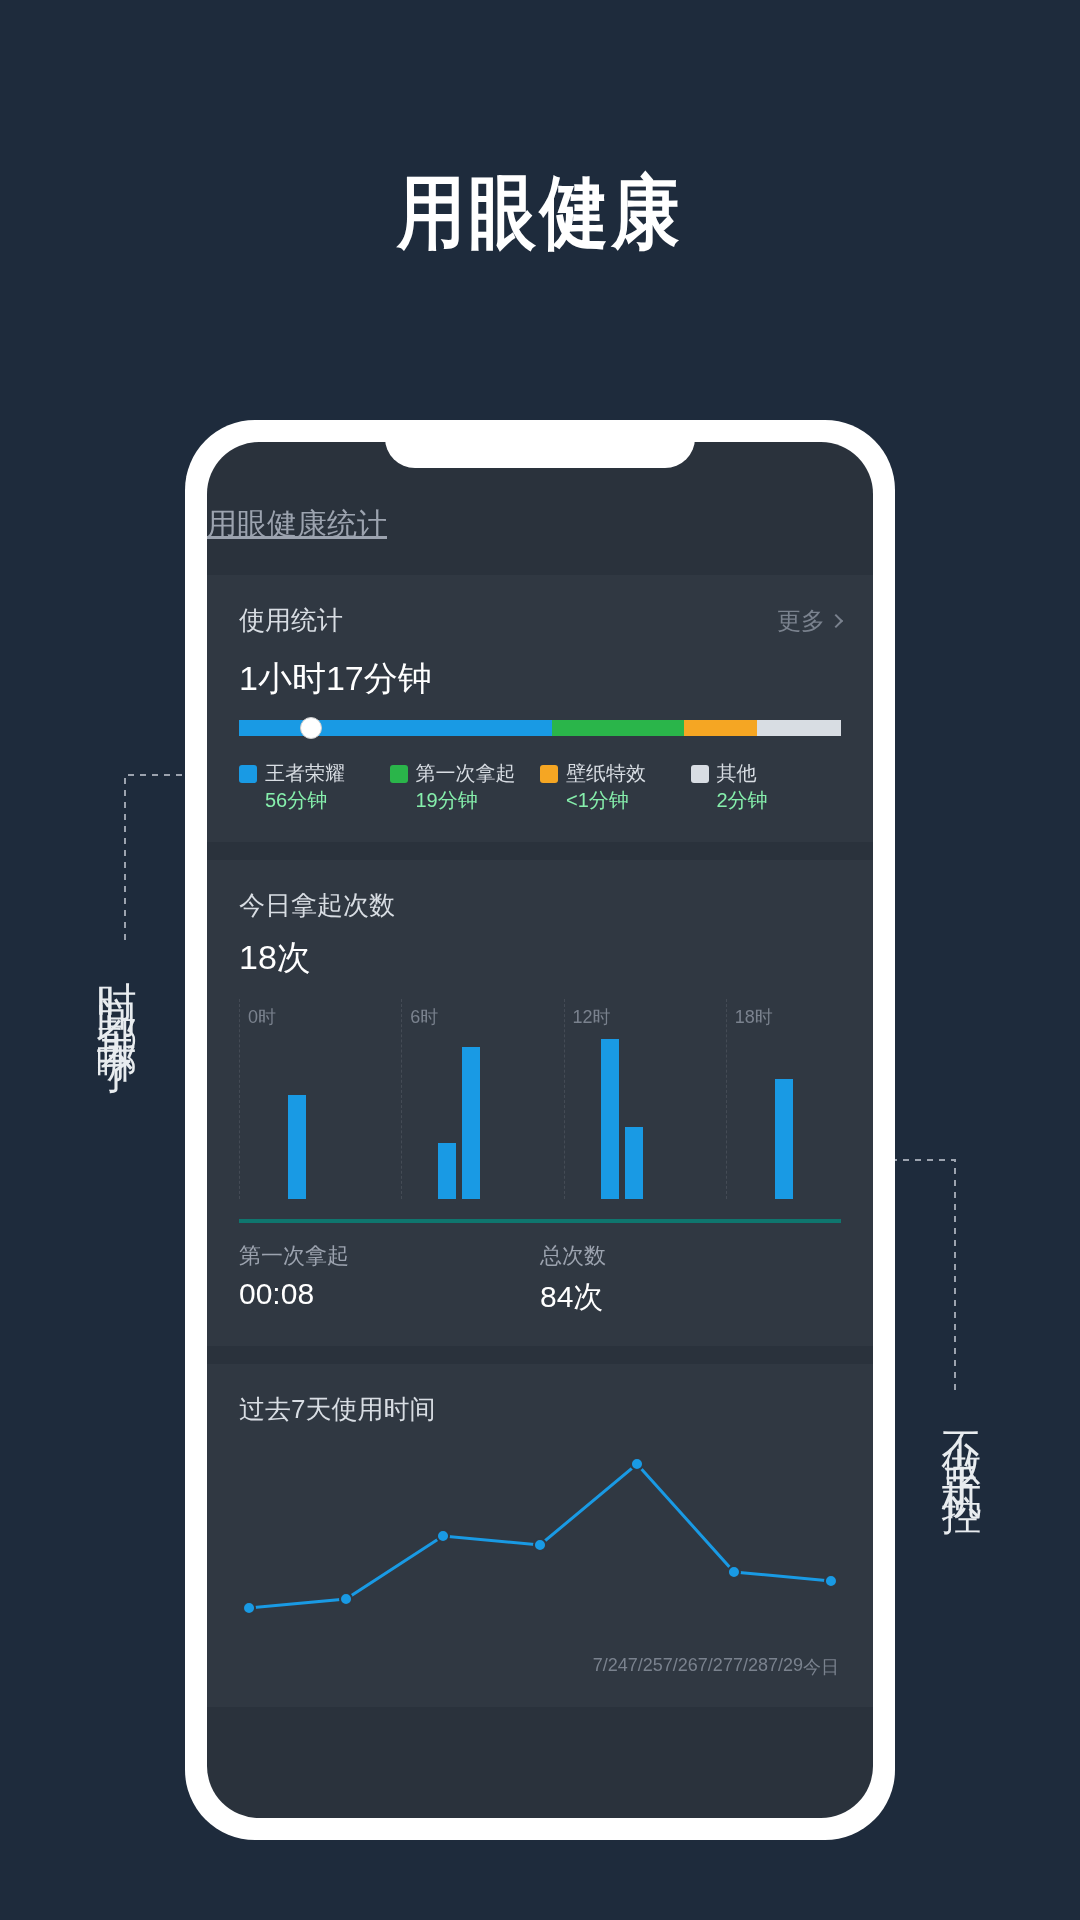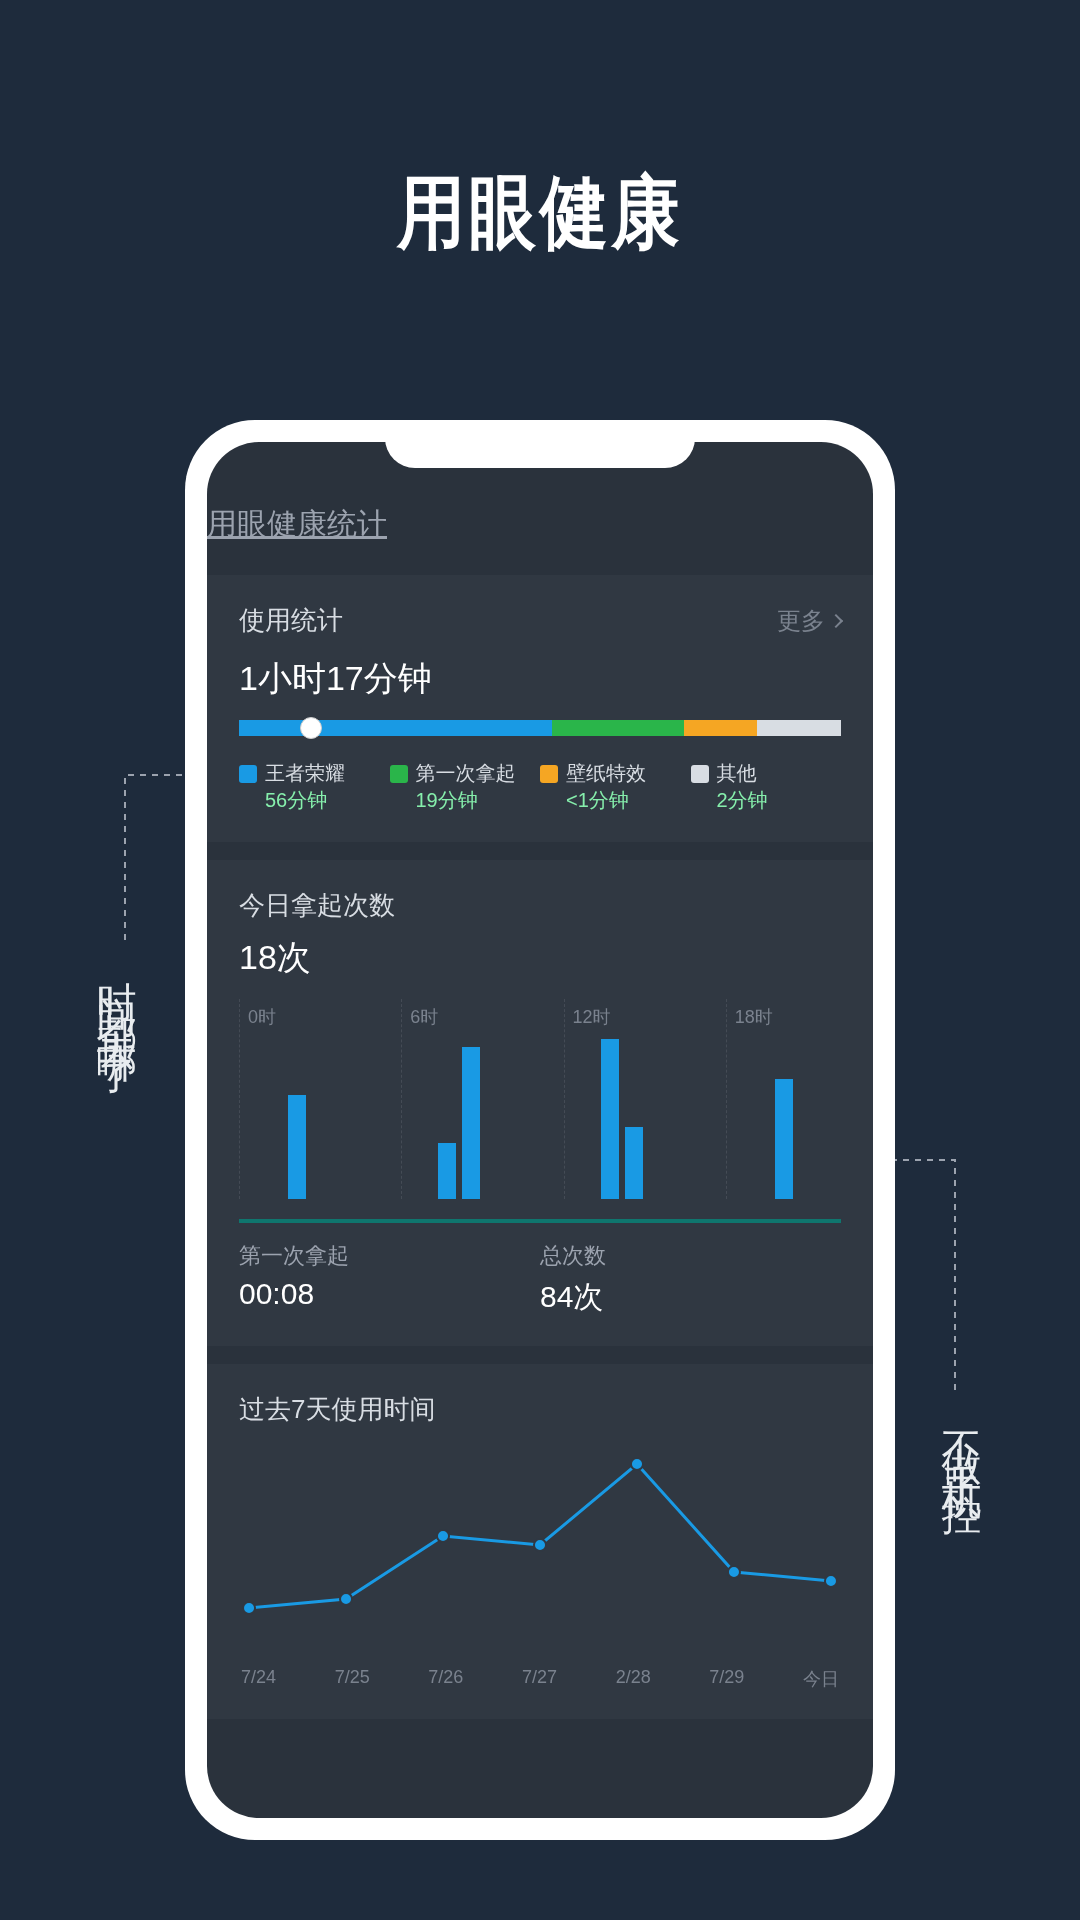--- a/index.html
+++ b/index.html
@@ -196,24 +196,24 @@
       font-size: 30px;
     }
     .line-chart {
       position: relative;
       height: 200px;
       margin-top: 18px;
     }
     .line-chart svg { width: 100%; height: 100%; }
     .line-x-labels {
       display: flex;
-      justify-content: space-between;
+      justify-content: flex-end;
       color: #7a828e;
       font-size: 18px;
-      margin-top: 22px;
+      margin-top: 10px;
       padding: 0 2px;
     }
     .side-text {
       position: absolute;
       color: #e8ecef;
       font-size: 40px;
       writing-mode: vertical-rl;
       letter-spacing: 16px;
     }
     .side-left {
@@ -355,20 +355,20 @@
             <circle cx="396.66666666666663" cy="19" r="6" fill="#199ae4" stroke="#303842" stroke-width="2"></circle>
             <circle cx="493.33333333333337" cy="127" r="6" fill="#199ae4" stroke="#303842" stroke-width="2"></circle>
             <circle cx="590" cy="136" r="6" fill="#199ae4" stroke="#303842" stroke-width="2"></circle>
           </svg>
       </div>
       <div class="line-x-labels" id="line-labels">
           <span>7/24</span>
           <span>7/25</span>
           <span>7/26</span>
           <span>7/27</span>
-          <span>2/28</span>
+          <span>7/28</span>
           <span>7/29</span>
           <span>今日</span>
         </div>
     </div>
 
   </div>
 </div>
 
 </body></html>

